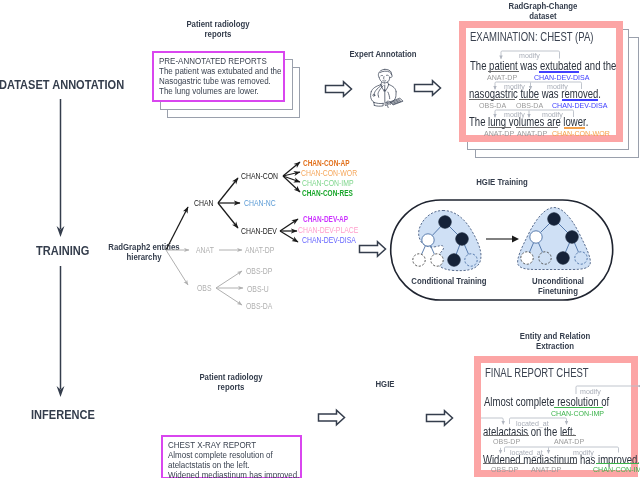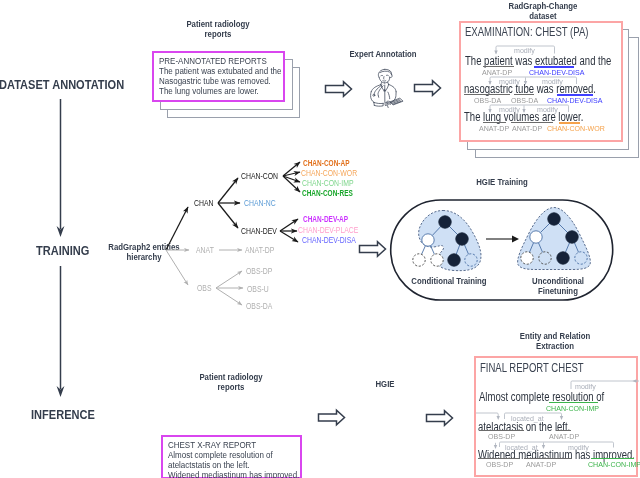--- a/index.html
+++ b/index.html
@@ -16,21 +16,21 @@
   .card-back{position:absolute;background:#fff;border:1px solid #9aa0ac;box-sizing:border-box;}
   .rep-t{font-size:9.6px;line-height:10.1px;color:#3a4250;white-space:nowrap;
          transform:scaleX(0.832);transform-origin:left center;}
   .card-front .rep-t:first-child{margin-top:3px;}
   .card-front{padding-left:5px;}
   .tn{position:absolute;font-size:8.6px;color:#1a1a1a;white-space:nowrap;
       transform:scaleX(0.80);transform-origin:left center;line-height:10px;}
   .tn.gray{color:#b0b0b0;}
   .tn.b{font-weight:bold;transform:scaleX(0.755);}
   
-  .annpanel{position:absolute;background:#fff;border:2px solid #fca5a5;box-sizing:border-box;z-index:4;}
+  .annpanel{position:absolute;background:#fff;border:7px solid #fca5a5;box-sizing:border-box;z-index:4;}
   .annpanel .ptitle{position:absolute;font-size:12.5px;color:#3a4250;white-space:nowrap;
                     transform:scaleX(0.763);transform-origin:left top;}
   .sent{position:absolute;font-size:12.5px;color:#2b323d;white-space:nowrap;
         transform:scaleX(0.763);transform-origin:left top;}
   .ent{position:absolute;font-size:7.3px;white-space:nowrap;color:#9a9a9a;
        transform:scaleX(0.97);transform-origin:left top;}
   .rel{position:absolute;font-size:7.3px;white-space:nowrap;color:#a9aeb8;
        transform:scaleX(0.97);transform-origin:left top;}
   .und{position:absolute;height:1.2px;}
 

